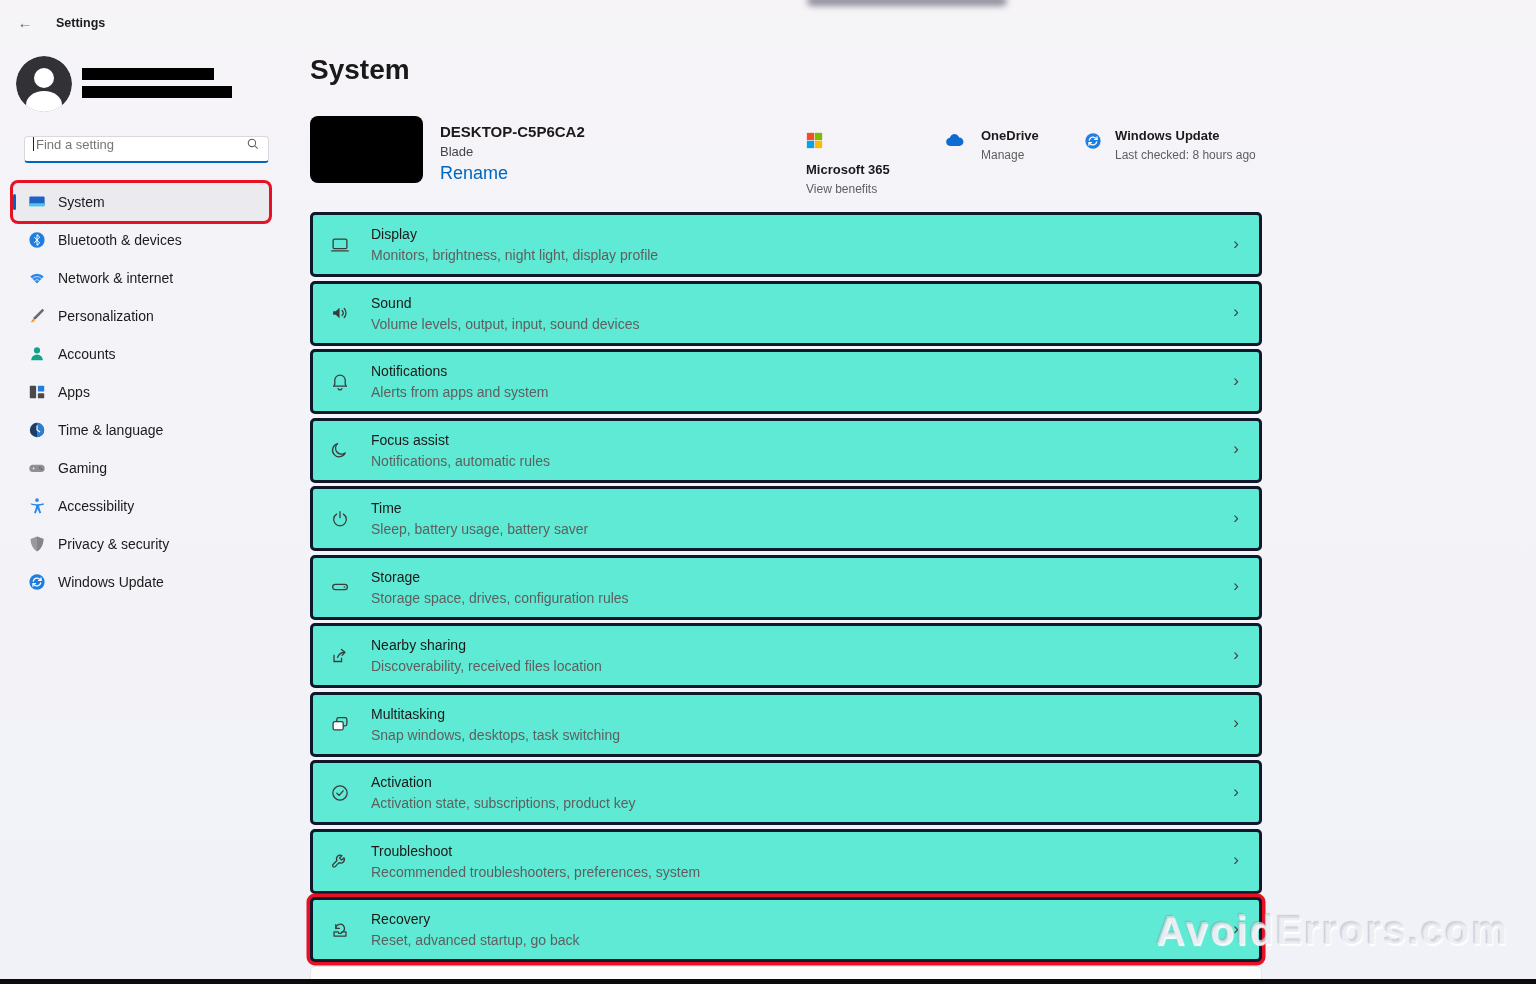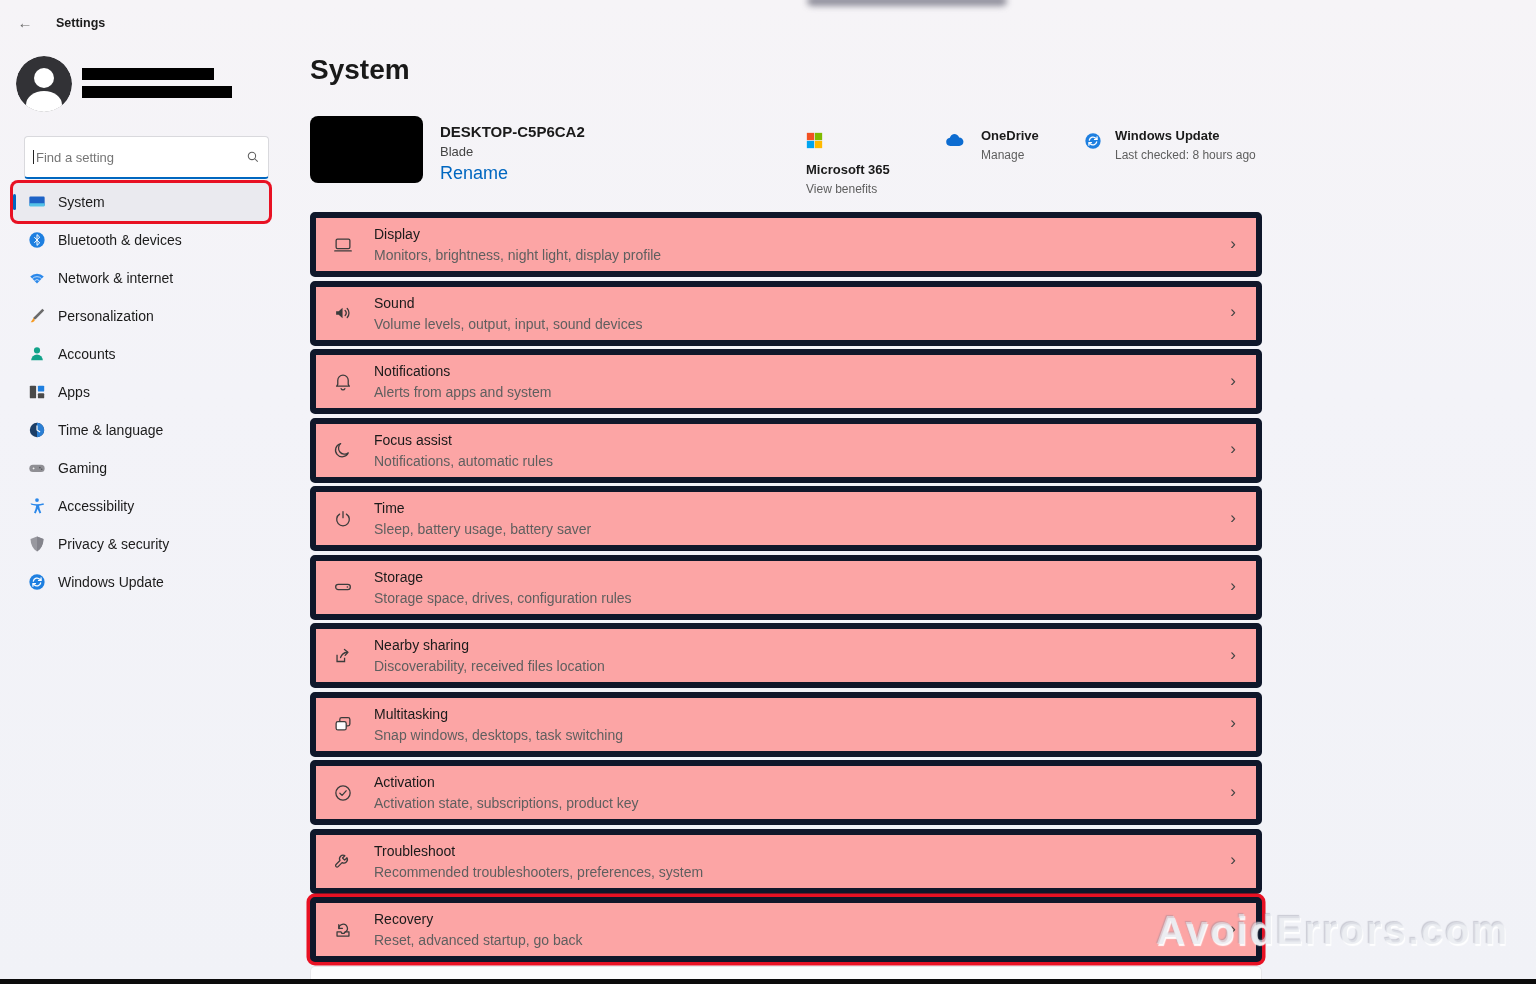--- a/index.html
+++ b/index.html
@@ -21,23 +21,23 @@
 
   
   .sidebar { position:absolute; left:0; top:0; width:290px; height:984px; }
   .profile { position:absolute; left:16px; top:56px; display:flex; gap:10px; }
   .avatar { width:56px; height:56px; }
   .redact-bars { padding-top:12px; }
   .redact-bar { background:#000; height:12px; margin-bottom:6px; }
   .redact-bar.b1 { width:132px; }
   .redact-bar.b2 { width:150px; }
 
-  .searchbox { position:absolute; left:24px; top:136px; width:245px; height:43px;
+  .searchbox { position:absolute; left:24px; top:136px; width:245px; height:27px;
     background:#fff; border:1px solid #d9d9dd; border-bottom:2px solid #0067c0;
-    border-radius:4px; display:flex; align-items:center; padding:0 8px; }
+    border-radius:4px; display:flex; align-items:flex-start; padding:0 8px; }
   .searchbox .caret { width:1px; height:14px; background:#222; margin-right:2px; }
   .searchbox input { border:none; outline:none; flex:1; font-size:13px; color:#767676;
     font-family:"Liberation Sans", sans-serif; background:transparent; }
   .searchbox .icon { display:flex; }
 
   .nav { position:absolute; left:13px; top:183px; width:256px; }
   .nav-item { position:relative; height:38px; display:flex; align-items:center;
     padding-left:15px; border-radius:5px; cursor:pointer; }
   .nav-item.selected { background:#eaeaef; }
   .nav-item.red-annot { box-shadow:0 0 0 3px #e81123; }
@@ -56,22 +56,22 @@
   .rename-link { font-size:18px; color:#0067c0; margin-top:4px; cursor:pointer; }
 
   .quick-links { position:absolute; left:806px; top:128px; width:460px; height:46px; }
   .quick-link { position:absolute; top:0; display:flex; gap:13px; align-items:flex-start; cursor:pointer; }
   .quick-link .icon { margin-top:4px; display:flex; }
   .ql-title { font-size:13px; font-weight:700; color:#1a1a1a; }
   .ql-sub { font-size:12px; color:#5e5e5e; margin-top:5px; white-space:nowrap; }
 
   
   .rows { position:absolute; left:310px; top:212px; width:952px; }
-  .row { position:relative; height:65px; margin-bottom:3.5px; background:#fca5a5;
-    border:6px solid #0f172a; border-radius:5px; cursor:pointer;
+  .row { position:relative; height:65px; margin-bottom:3.5px; background:#5eead4;
+    border:3px solid #0f172a; border-radius:5px; cursor:pointer;
     display:flex; align-items:center; padding-left:16px; }
   .row.red-annot { box-shadow:0 0 0 3.5px #e81123; }
   .row .icon { width:42px; display:flex; align-items:center; }
   .row-title { font-size:14px; color:#1a1a1a; }
   .row-sub { font-size:14px; color:#5f5f5f; margin-top:5px; }
   .row .chevron { position:absolute; right:20px; top:50%; transform:translateY(-54%);
     font-size:17px; color:#454545; }
   .row-partial { height:14px; margin-bottom:0; border-radius:5px 5px 0 0; overflow:hidden;
     background:#fcfcfd; border:1px solid #e7e7ea; border-bottom:none; }
 

